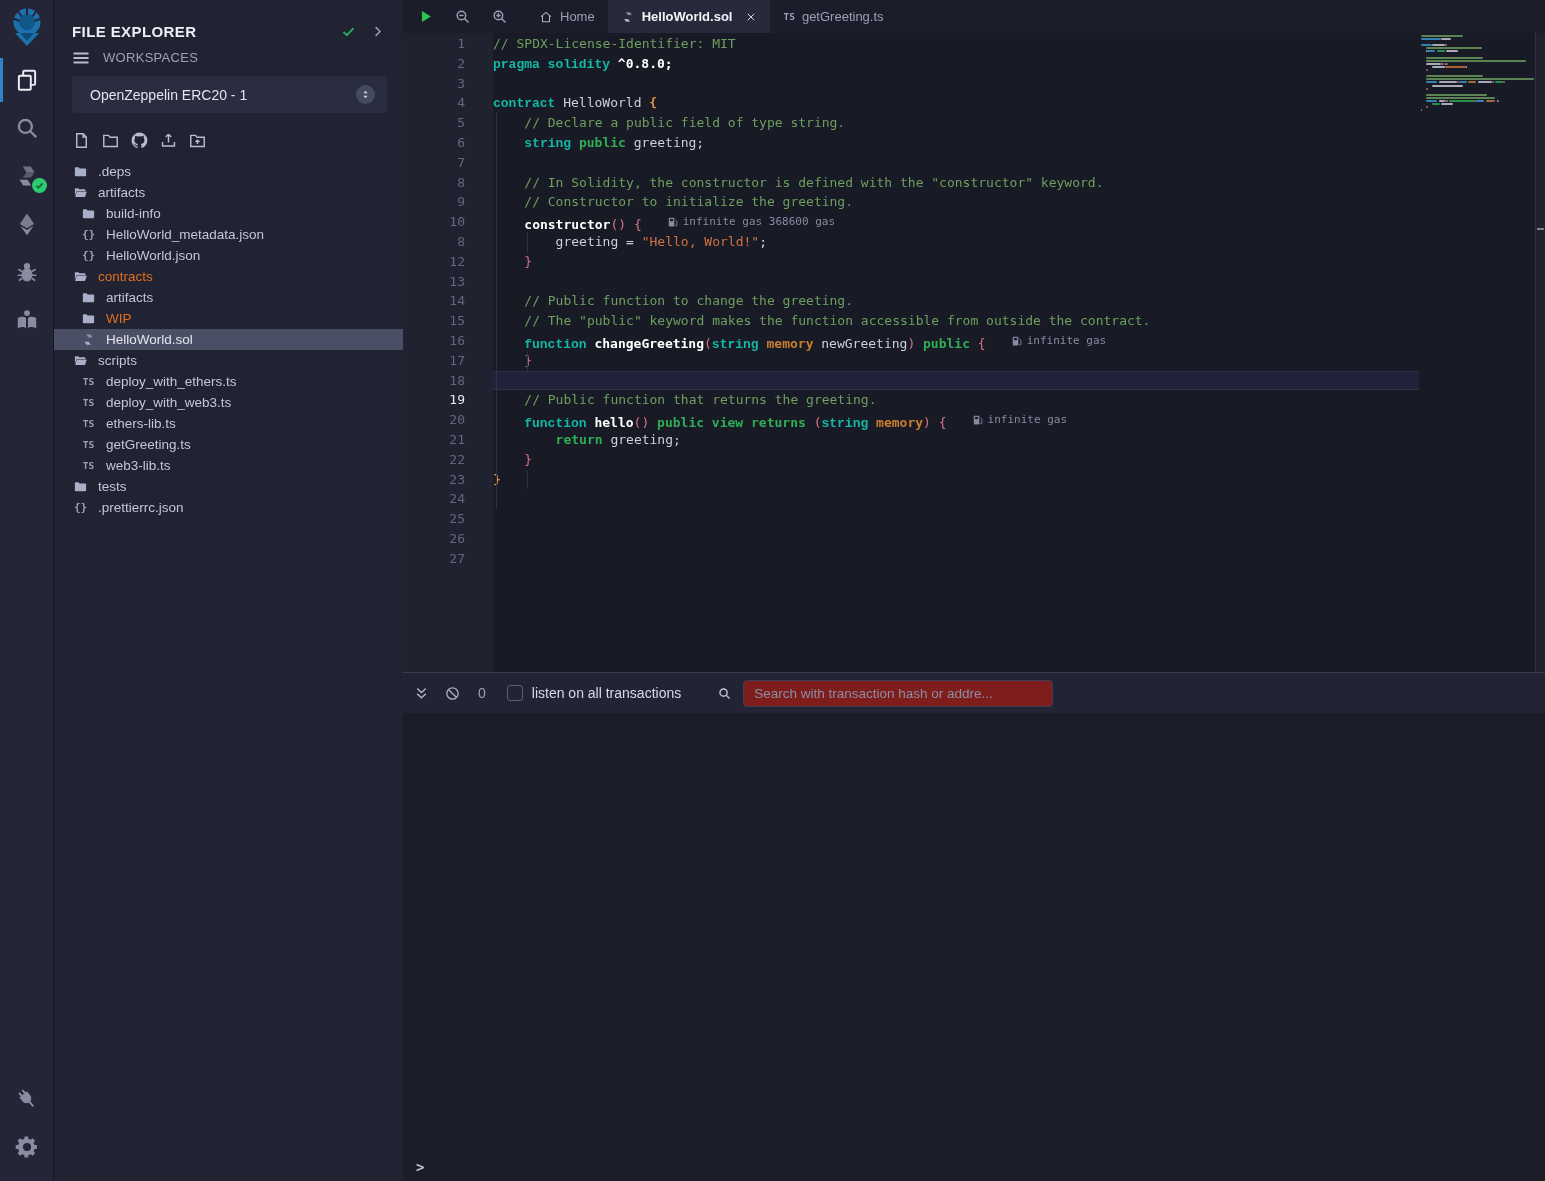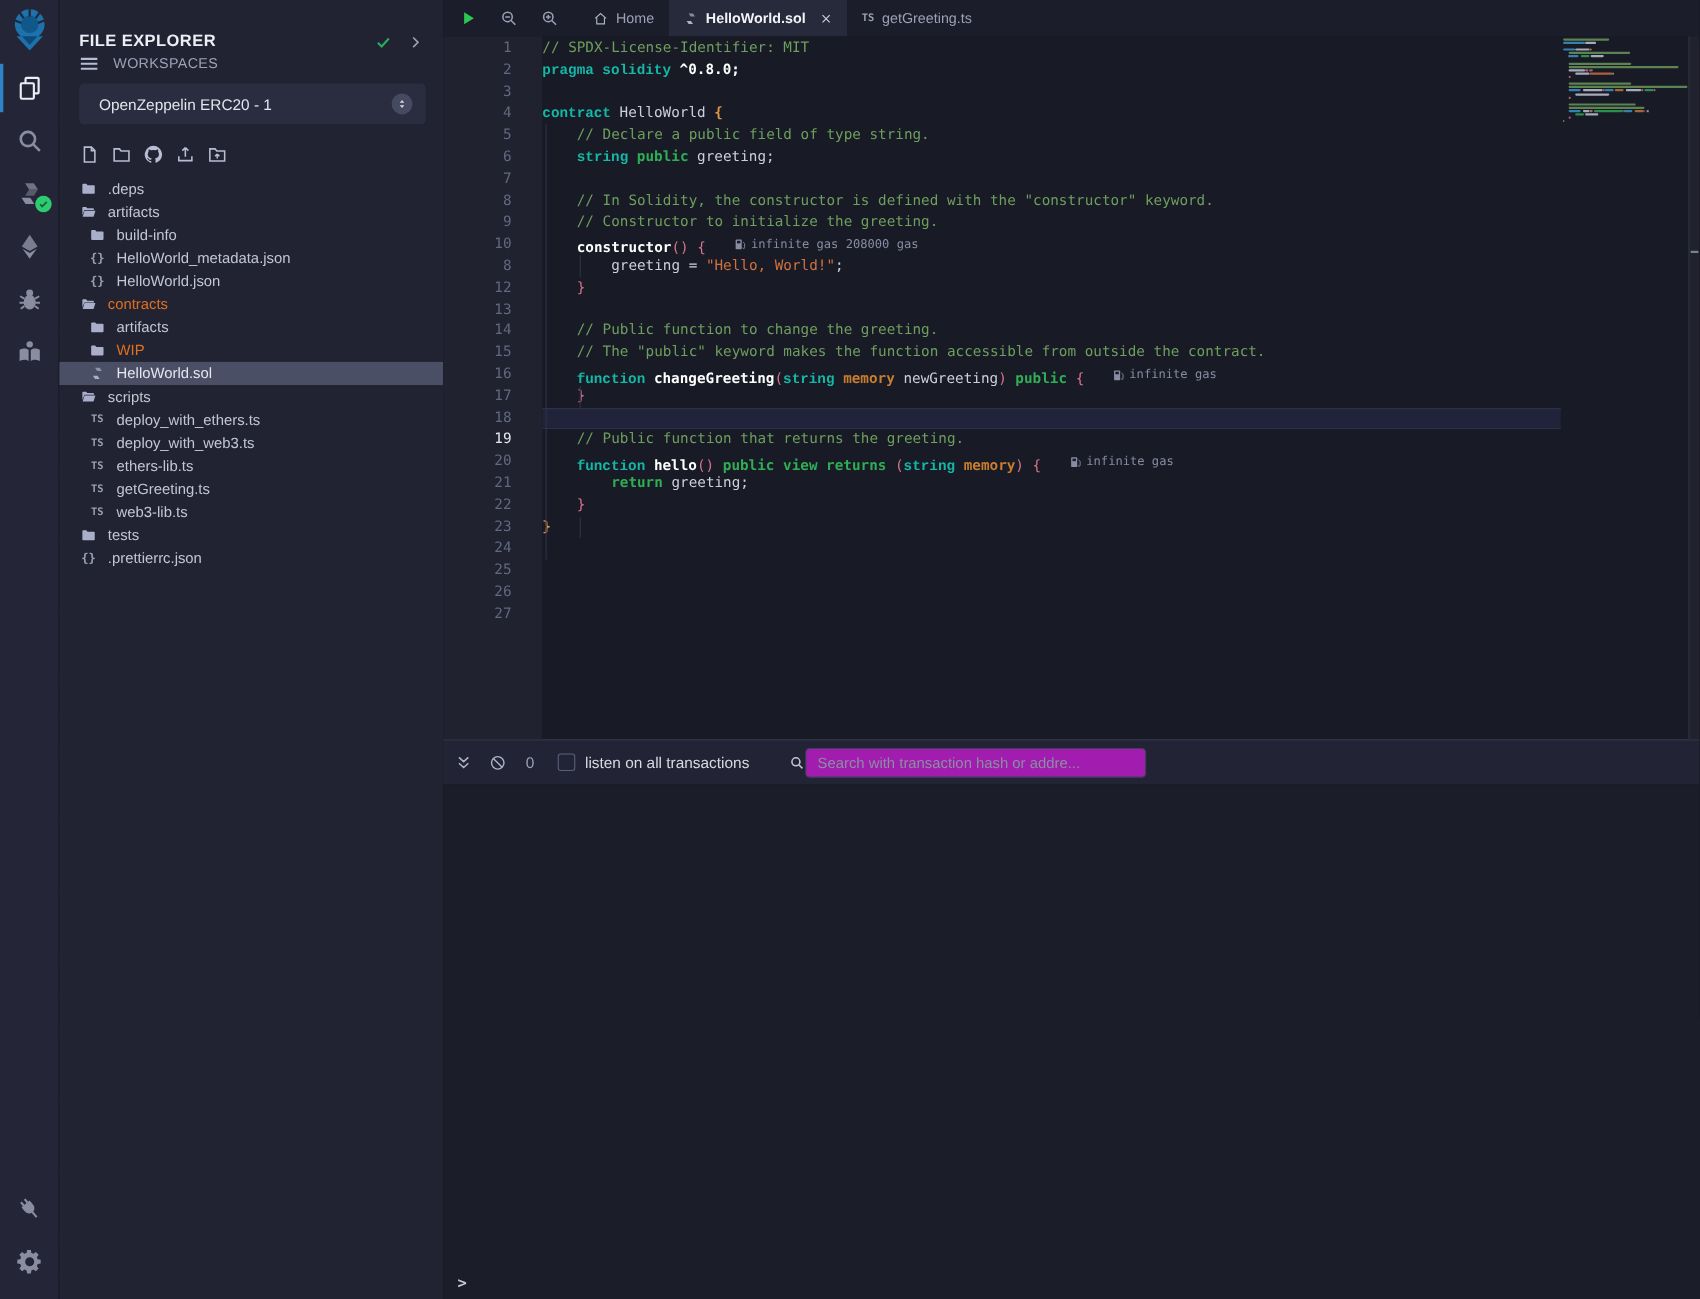--- a/index.html
+++ b/index.html
@@ -18,21 +18,21 @@
   .abar-item.active::before { content:""; position:absolute; left:0; top:-2px; width:3px; height:44px; background:#2e83c9; }
   .abar-item svg { width:26px; height:26px; }
   .abar-top { margin-top:6px; display:flex; flex-direction:column; align-items:center; }
   .abar-bottom { margin-top:auto; display:flex; flex-direction:column; align-items:center; padding-bottom:6px; }
   .badge-check { position:absolute; right:7px; bottom:3px; width:15px; height:15px; border-radius:50%;
                  background:#2ecc71; display:flex; align-items:center; justify-content:center; }
   .badge-check svg { width:9px; height:9px; }
 
   
   .panel { width:349px; height:100%; background:#212332; flex-shrink:0; position:relative; }
-  .panel-header { display:flex; align-items:flex-end; padding:16px 18px 0 18px; height:46px; }
+  .panel-header { display:flex; align-items:center; padding:16px 18px 0 18px; height:46px; }
   .panel-title { font-size:15px; font-weight:bold; color:#eceef5; letter-spacing:0.4px; flex:1; }
   .hdr-icon { color:#9aa0b4; margin-left:14px; cursor:pointer; display:flex; }
   .hdr-icon svg { width:15px; height:15px; }
   .hdr-icon.ok { color:#27ae60; }
   .ws-row { display:flex; align-items:center; padding:0 18px; height:23px; margin-top:0; color:#9ca1b5; }
   .ws-row .burger { display:flex; margin-right:13px; cursor:pointer; color:#b9bdd3; }
   .ws-row .burger svg { width:18px; height:14px; }
   .ws-label { font-size:13px; letter-spacing:0.3px; }
   .ws-select { margin:7px 16px 0 18px; height:37px; background:#2a2d3f; border-radius:4px;
                display:flex; align-items:center; padding:0 12px 0 18px; cursor:pointer; }
@@ -100,21 +100,21 @@
   .termbar .ticon { display:flex; color:#aeb3c6; cursor:pointer; }
   .termbar .ticon svg { width:17px; height:17px; }
   .t-chev { margin-left:10px; }
   .t-ban { margin-left:14px; }
   .t-count { margin-left:17px; font-size:14px; color:#9aa0b6; }
   .t-check { margin-left:21px; width:16px; height:16px; appearance:none; border:1px solid #5a5f78;
              border-radius:3px; background:transparent; cursor:pointer; }
   .t-label { margin-left:9px; font-size:14px; color:#d8dae2; }
   .t-search-ico { margin-left:36px; color:#c3c6d4; display:flex; }
   .t-search-ico svg { width:15px; height:15px; }
-  .t-input { width:310px; height:27px; background:#a21caf; border:1px solid #3c4056;
+  .t-input { margin-left:11px; width:310px; height:27px; background:#7f1d1d; border:1px solid #3c4056;
              border-radius:4px; padding:0 10px; font-size:13.5px; color:#d8dae2; outline:none; }
   .t-input::placeholder { color:#8a8fa3; }
   .terminal { flex:1; background:#1b1d29; position:relative; }
   .prompt { position:absolute; left:13px; bottom:6px; font-family:"DejaVu Sans Mono", monospace;
             font-size:14px; font-weight:bold; color:#c5c8d4; }
 </style>
 </head>
 <body>
 
 <div class="app textured">
@@ -483,21 +483,21 @@
           <div class="code-line"><span class="seg-k">contract </span><span class="seg-p">HelloWorld </span><span class="seg-b1">{</span></div>
           <div class="code-line"><span class="seg-c">    // Declare a public field of type string.</span></div>
           <div class="code-line"><span class="seg-p">    </span><span class="seg-k">string</span><span class="seg-g"> public</span><span class="seg-p"> greeting;</span></div>
           <div class="code-line"></div>
           <div class="code-line"><span class="seg-c">    // In Solidity, the constructor is defined with the "constructor" keyword.</span></div>
           <div class="code-line"><span class="seg-c">    // Constructor to initialize the greeting.</span></div>
           <div class="code-line"><span class="seg-f">    constructor</span><span class="seg-b2">()</span><span class="seg-p"> </span><span class="seg-b2">{</span><span class="gas-note"><span style="display: inline-flex;"><svg viewBox="0 0 13 14">
                   <rect x="1" y="1.5" width="7.2" height="11.5" rx="1" fill="currentColor"></rect>
                   <rect x="2.6" y="3" width="4" height="3" fill="#181a25"></rect>
                   <path d="M9.6 4.2l2 2v4.8a1.1 1.1 0 0 1-2.2 0" stroke="currentColor" fill="none" stroke-width="1.1"></path>
-                </svg></span><span>infinite gas 208000 gas</span></span></div>
+                </svg></span><span>infinite gas 368600 gas</span></span></div>
           <div class="code-line"><span class="seg-p">        greeting = </span><span class="seg-s">"Hello, World!"</span><span class="seg-p">;</span></div>
           <div class="code-line"><span class="seg-b2">    }</span></div>
           <div class="code-line"></div>
           <div class="code-line"><span class="seg-c">    // Public function to change the greeting.</span></div>
           <div class="code-line"><span class="seg-c">    // The "public" keyword makes the function accessible from outside the contract.</span></div>
           <div class="code-line"><span class="seg-k">    function</span><span class="seg-f"> changeGreeting</span><span class="seg-b2">(</span><span class="seg-k">string</span><span class="seg-o"> memory</span><span class="seg-p"> newGreeting</span><span class="seg-b2">)</span><span class="seg-g"> public </span><span class="seg-b2">{</span><span class="gas-note"><span style="display: inline-flex;"><svg viewBox="0 0 13 14">
                   <rect x="1" y="1.5" width="7.2" height="11.5" rx="1" fill="currentColor"></rect>
                   <rect x="2.6" y="3" width="4" height="3" fill="#181a25"></rect>
                   <path d="M9.6 4.2l2 2v4.8a1.1 1.1 0 0 1-2.2 0" stroke="currentColor" fill="none" stroke-width="1.1"></path>
                 </svg></span><span>infinite gas</span></span></div>

